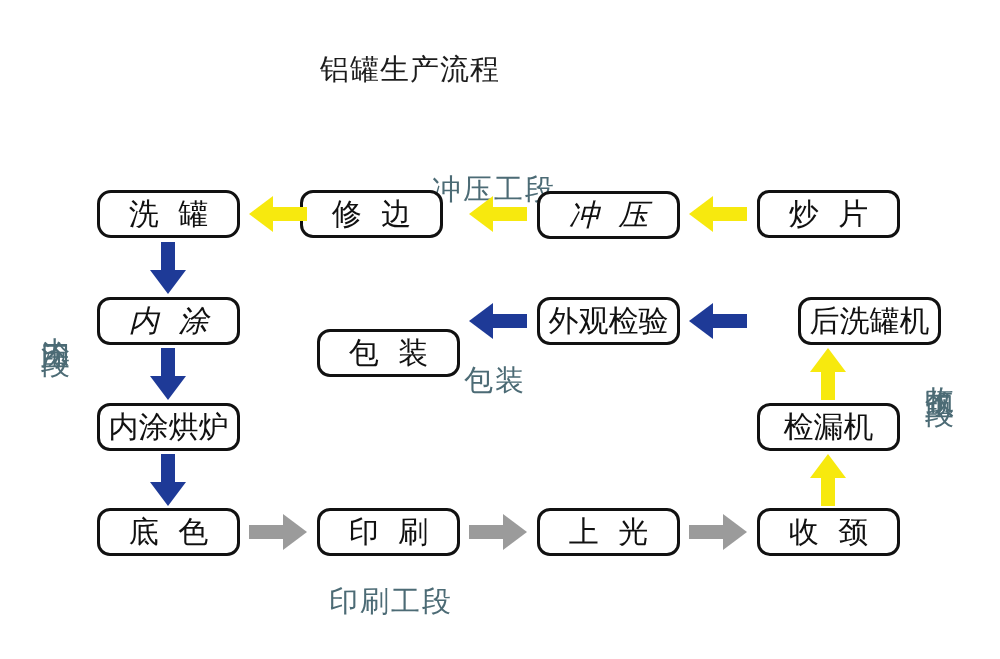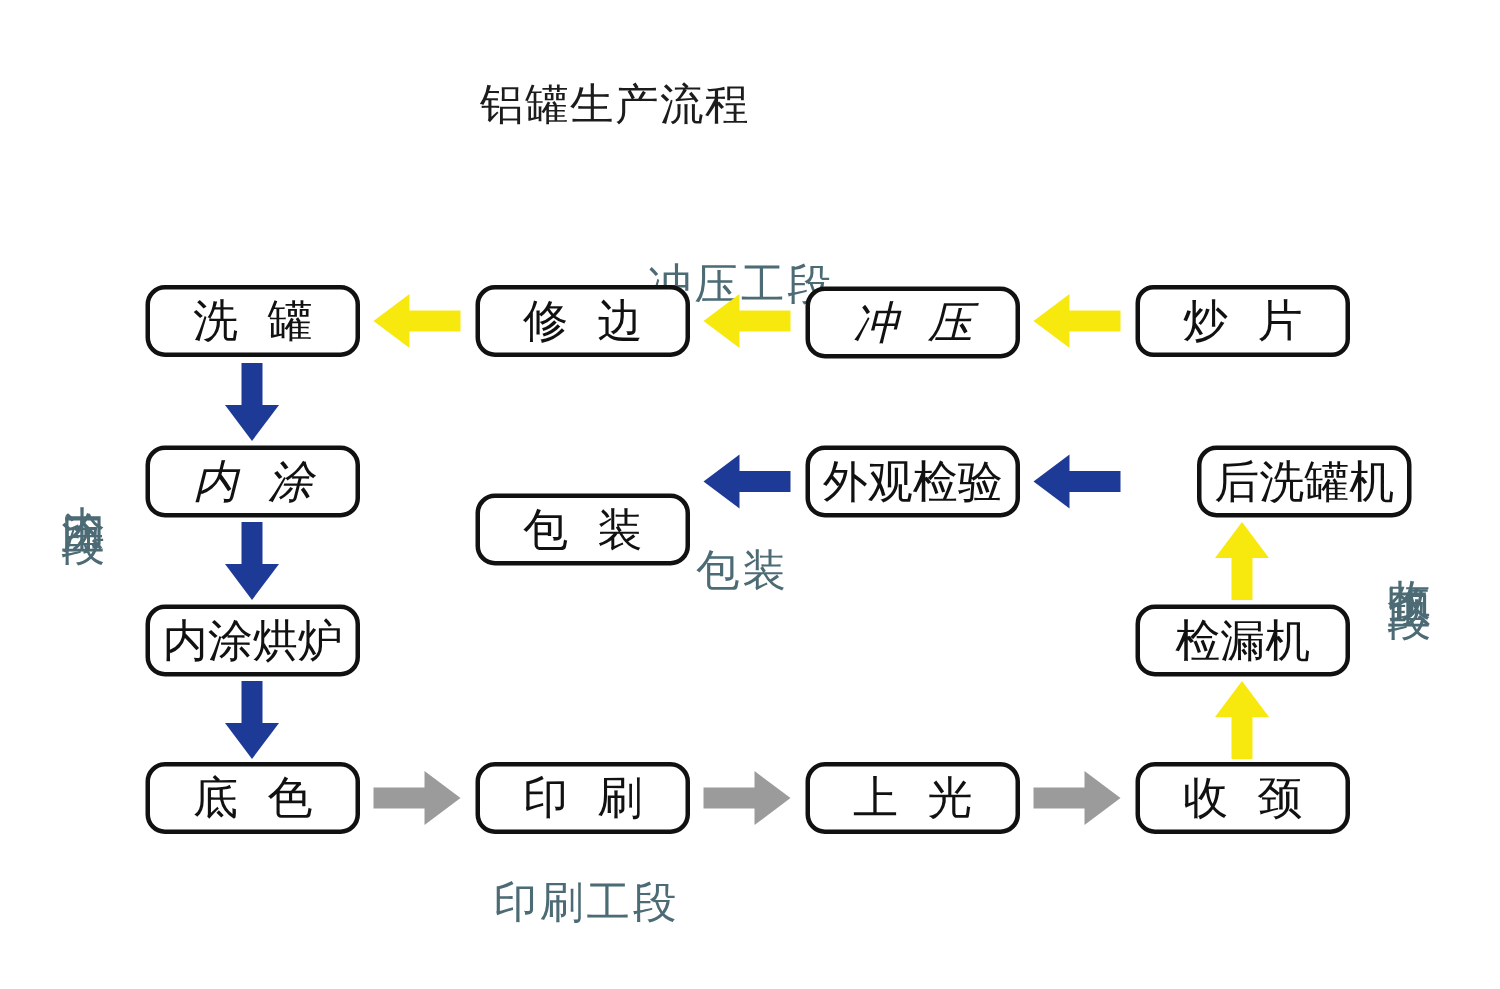--- a/index.html
+++ b/index.html
@@ -49,24 +49,24 @@
 <div class="canvas">
 
   <div class="title">铝罐生产流程</div>
 
   <div class="section-label" style="left:432px;top:138px;margin-top:32px;">冲压工段</div>
   <div class="section-label vertical" style="left:36px;top:314px;">内涂工段</div>
   <div class="section-label" style="left:464px;top:361px;">包装</div>
   <div class="section-label vertical" style="left:920px;top:364px;">收颈工段</div>
   <div class="section-label" style="left:329px;top:582px;">印刷工段</div>
 
-  <div class="node" style="left:97px;top:190px;">
+  <div class="node" style="left:97px;top:190px;border-radius:14px;">
       <span>洗 罐</span>
     </div>
-  <div class="node" style="left:317px;top:190px;">
+  <div class="node" style="left:300px;top:190px;">
       <span>修 边</span>
     </div>
   <div class="node" style="left:537px;top:191px;font-style:italic;">
       <span>冲 压</span>
     </div>
   <div class="node" style="left:757px;top:190px;border-radius:12px;">
       <span>炒 片</span>
     </div>
 
   <div class="node" style="left:97px;top:297px;font-style:italic;">

